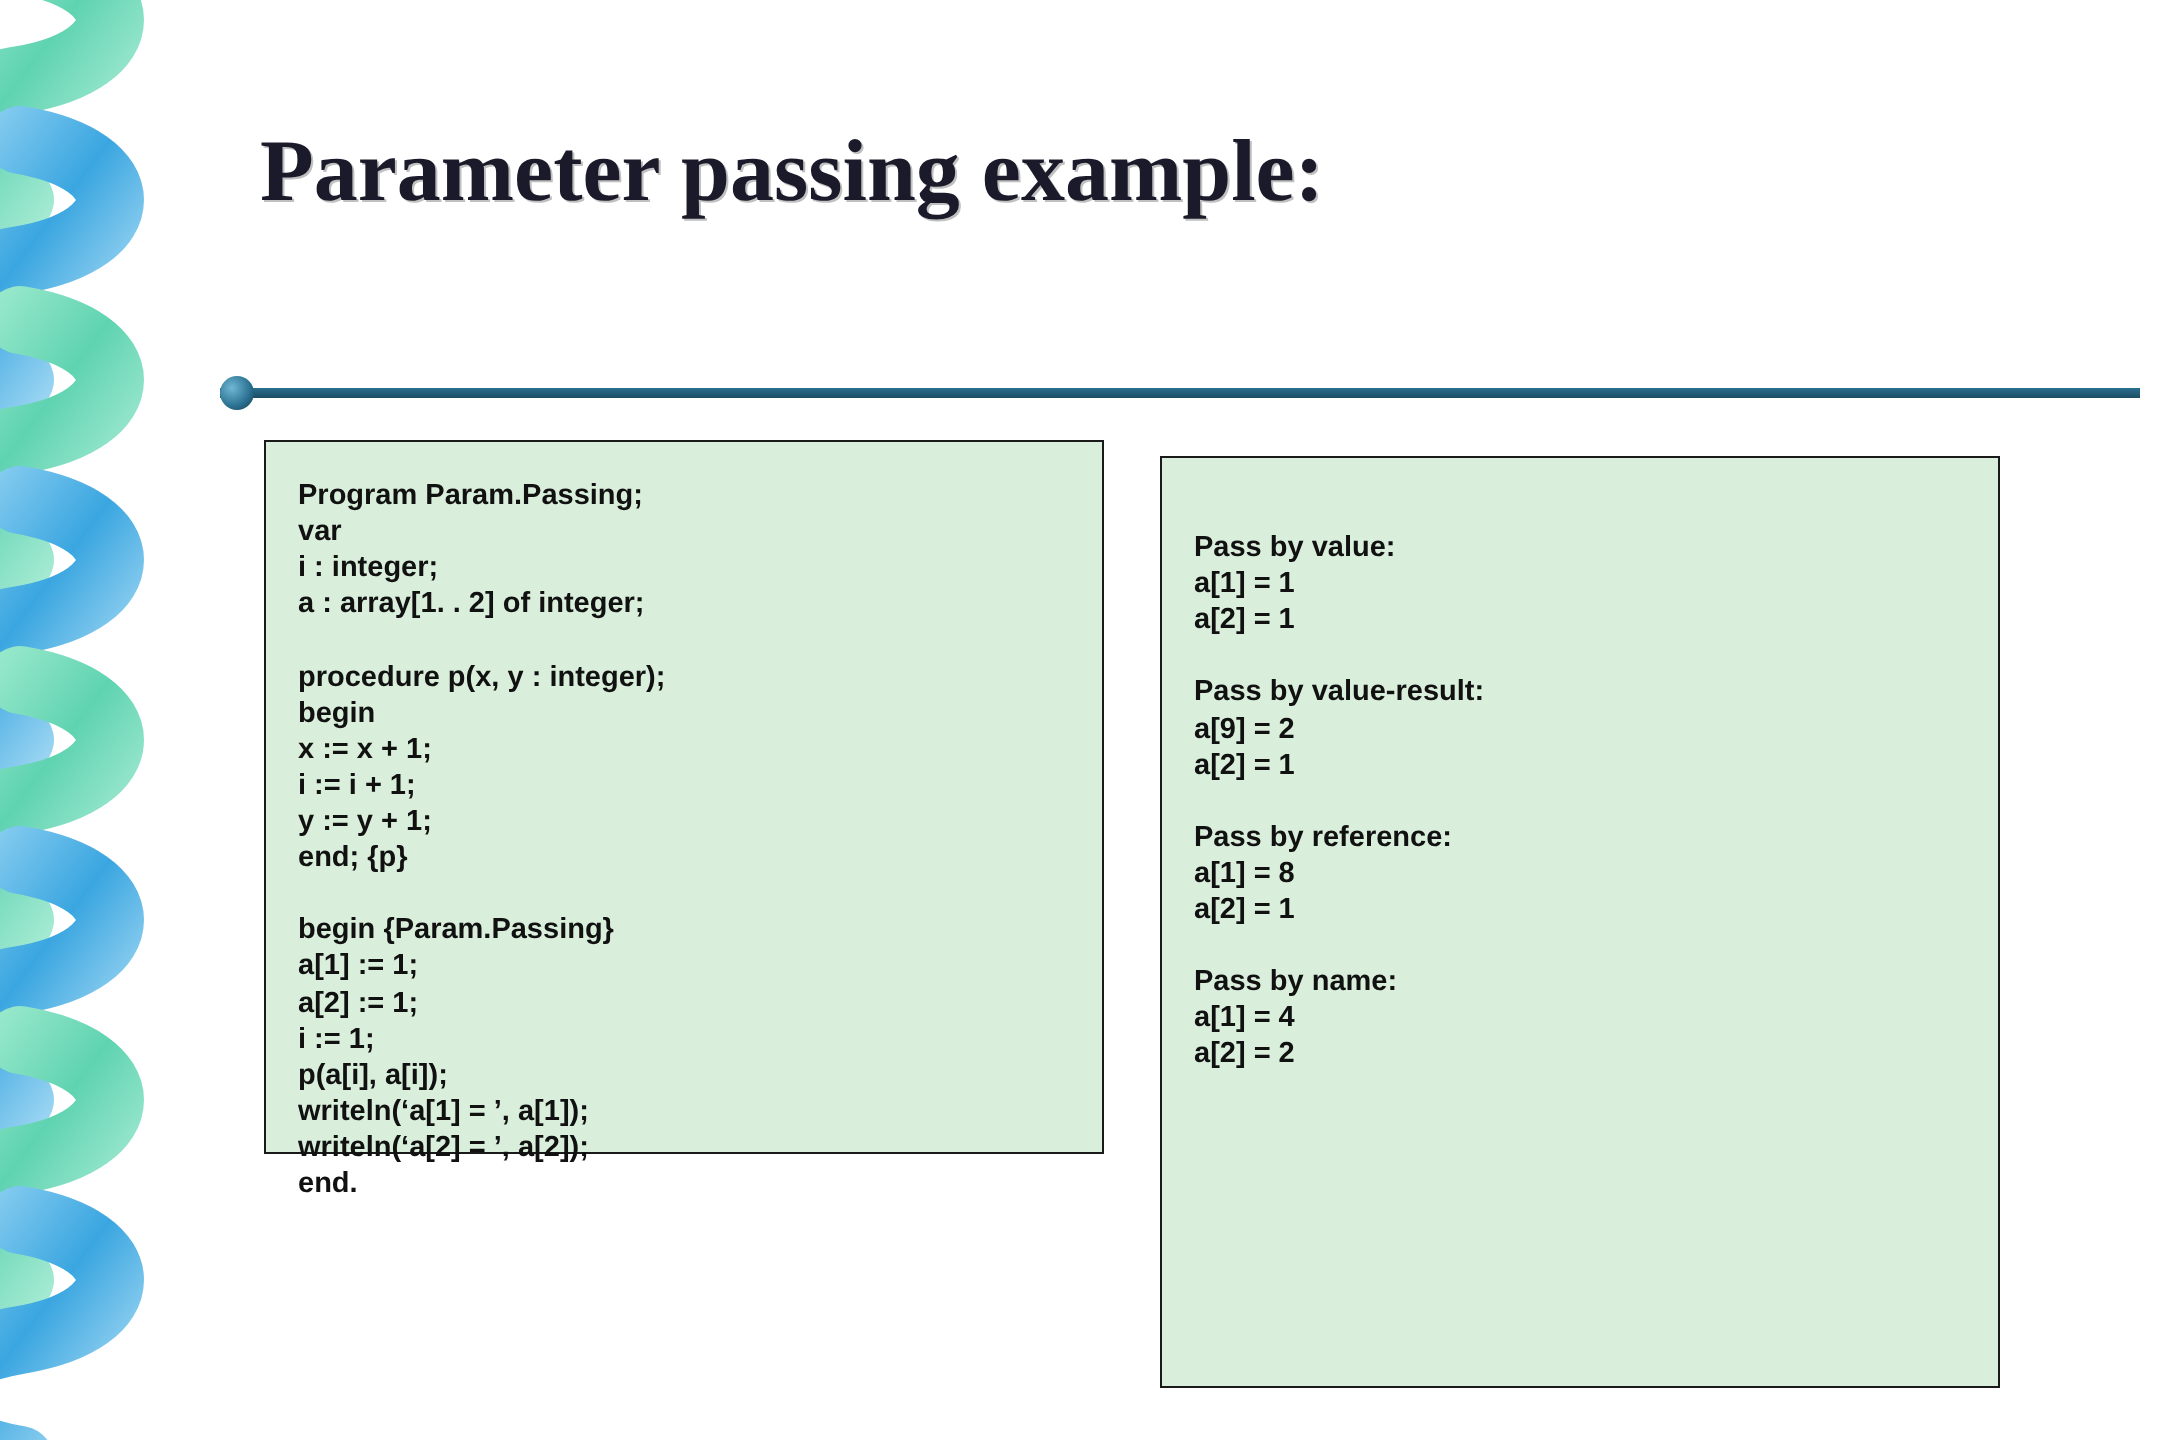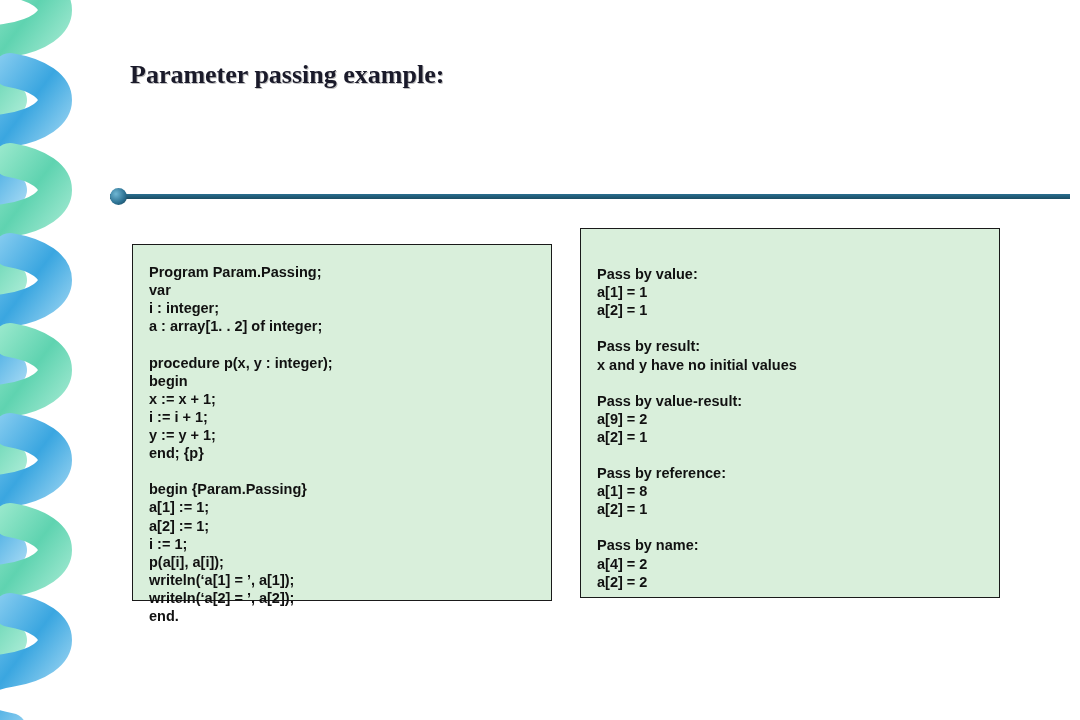--- a/index.html
+++ b/index.html
@@ -32,21 +32,21 @@
     width: 1080px;
     height: 720px;
   }
 
   .title {
     position: absolute;
     left: 130px;
     top: 60px;
     font-family: "Times New Roman", Times, serif;
     font-weight: bold;
-    font-size: 26px;
+    font-size: 44px;
     color: #1a1a2a;
     text-shadow: 1px 1px 0 #c0c0c0;
   }
 
   .divider {
     position: absolute;
     left: 110px;
     top: 188px;
     width: 960px;
     height: 14px;
@@ -69,29 +69,29 @@
     border: 1px solid #1a1a1a;
     padding: 18px 16px;
     font-family: Arial, Helvetica, sans-serif;
     font-size: 14.5px;
     font-weight: bold;
     color: #111;
     line-height: 1.25;
   }
   .panel.left {
     left: 132px;
-    top: 244px;
+    top: 220px;
     width: 420px;
     height: 357px;
   }
   .panel.right {
     left: 580px;
     top: 228px;
     width: 420px;
-    height: 370px;
+    height: 466px;
     padding-top: 36px;
   }
   .block { margin-bottom: 18px; white-space: pre; }
   .block:last-child { margin-bottom: 0; }
 </style>
 </head>
 <body>
 
 <div class="slide">
 
@@ -162,26 +162,24 @@
 p(a[i], a[i]);
 writeln(‘a[1] = ’, a[1]);
 writeln(‘a[2] = ’, a[2]);
 end.</div>
   </div>
 
   <div class="panel right">
     <div class="block">Pass by value:
 a[1] = 1
 a[2] = 1</div>
-    <div class="block">Pass by result:
-x and y have no initial values</div>
     <div class="block">Pass by value-result:
 a[9] = 2
 a[2] = 1</div>
     <div class="block">Pass by reference:
 a[1] = 8
 a[2] = 1</div>
     <div class="block">Pass by name:
-a[4] = 2
+a[1] = 4
 a[2] = 2</div>
   </div>
 
 </div>
 
 </body></html>

